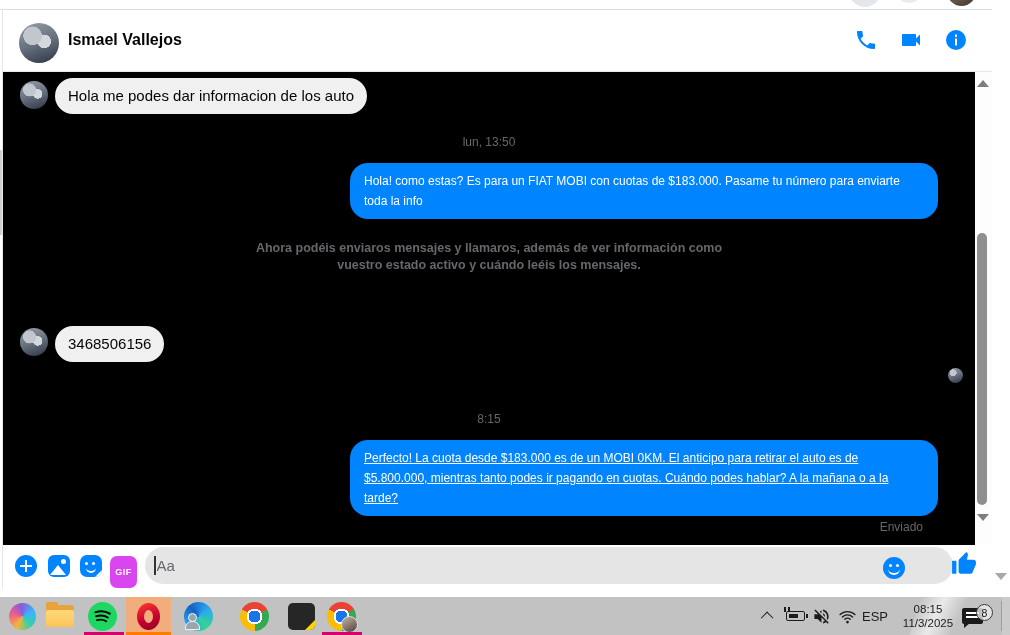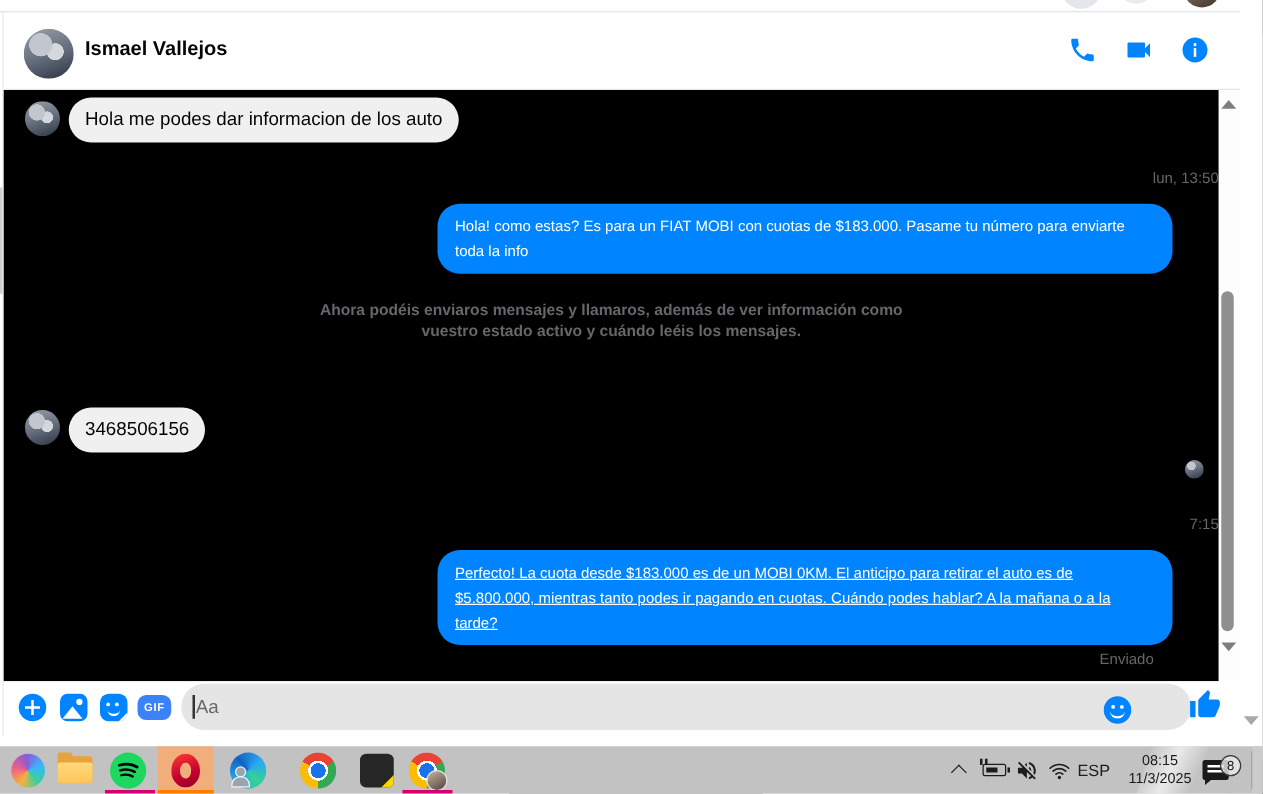--- a/index.html
+++ b/index.html
@@ -37,21 +37,21 @@
   #chat { left:3px; top:72px; width:972px; height:473px; background:#000000; }
   .msg-avatar { width:28px; height:28px; border-radius:50%;
     background:
       radial-gradient(circle at 34% 32%, #c2c7ce 0 24%, rgba(0,0,0,0) 25%),
       radial-gradient(circle at 63% 46%, #d4d8dc 0 20%, rgba(0,0,0,0) 21%),
       linear-gradient(160deg,#9aa0ab 0%,#67707e 50%,#2c3442 100%); }
   .bubble-in { background:#f0f0f0; color:#050505; font-size:15px; line-height:20px;
     padding:8px 13px; border-radius:18px; display:inline-block; white-space:nowrap; }
   .bubble-out { background:#0084ff; color:#ffffff; font-size:12px; line-height:20px;
     padding:8px 14px; border-radius:18px; }
-  .ts { width:972px; text-align:right; font-size:12px; color:#65676b; }
+  .ts { width:972px; text-align:center; font-size:12px; color:#65676b; }
   .sys { width:972px; display:flex; justify-content:center; }
   .sys-inner { max-width:478px; text-align:center; font-size:12.5px; line-height:17px;
     color:#65676b; font-weight:600; }
   .seen-avatar { left:945px; top:296px; width:15px; height:15px; border-radius:50%;
     background:
       radial-gradient(circle at 34% 32%, #c2c7ce 0 24%, rgba(0,0,0,0) 25%),
       linear-gradient(160deg,#9aa0ab 0%,#67707e 50%,#2c3442 100%); }
   .status-sent { font-size:12px; color:#65676b; }
 
   
@@ -83,22 +83,22 @@
     border-left:8px solid transparent; border-right:8px solid transparent;
     border-bottom:10px solid #fff; transform:translateX(1px); }
   .ic-sticker { left:77px; top:10px; width:22px; height:22px; border-radius:7px;
     background:#0084ff; overflow:hidden; }
   .ic-sticker::before { content:""; position:absolute; left:5px; top:7px; width:3px;
     height:3px; border-radius:50%; background:#fff; box-shadow:7px 0 0 #fff; }
   .ic-sticker::after { content:""; position:absolute; left:6px; top:9px; width:10px;
     height:7px; border-radius:0 0 10px 10px; border-bottom:2px solid #fff; }
   .ic-sticker .fold { position:absolute; right:-1px; bottom:-1px; width:0; height:0;
     border-left:9px solid transparent; border-bottom:9px solid #fff; }
-  .ic-gif { left:107px; top:11px; width:27px; height:20px; border-radius:7px;
-    background:#3b82f6; color:#fff; font-size:9px; font-weight:700;
+  .ic-gif { left:107px; top:11px; width:27px; height:32px; border-radius:7px;
+    background:#d946ef; color:#fff; font-size:9px; font-weight:700;
     display:flex; align-items:center; justify-content:center; letter-spacing:.5px; }
   .input-pill { left:142px; top:2px; width:808px; height:37px; border-radius:19px;
     background:#e5e5e5; display:flex; align-items:center; position:absolute; }
   .caret { width:1.5px; height:19px; background:#333; margin-left:9px; }
   .pill-input { flex:1; border:none; outline:none; background:transparent;
     font-size:15px; color:#050505; margin-left:1px; font-family:"Liberation Sans",sans-serif; }
   .pill-input::placeholder { color:#65676b; opacity:1; }
   .ic-emoji { right:48px; top:10px; width:22px; height:22px; border-radius:50%;
     background:#0084ff; }
   .ic-emoji::before { content:""; position:absolute; left:6px; top:7px; width:3px;
@@ -246,21 +246,21 @@
     <div class="abs sys" style="top:168px;">
       <div class="sys-inner">Ahora podéis enviaros mensajes y llamaros, además de ver información como vuestro estado activo y cuándo leéis los mensajes.</div>
     </div>
 
 
     <div class="abs msg-avatar" style="left:17px; top:256px;"></div>
     <div class="abs bubble-in" style="left:52px; top:254px;">3468506156</div>
 
     <div class="abs seen-avatar"></div>
 
-    <div class="abs ts" style="top:340px;">7:15</div>
+    <div class="abs ts" style="top:340px;">8:15</div>
 
     <div class="abs bubble-out" style="right:37px; top:368px; width:588px;text-decoration:underline;">Perfecto! La cuota desde $183.000 es de un MOBI 0KM. El anticipo para retirar el auto es de $5.800.000, mientras tanto podes ir pagando en cuotas. Cuándo podes hablar? A la mañana o a la tarde?</div>
 
     <div class="abs status-sent" style="right:52px; top:448px;">Enviado</div>
   </div>
 
   <div id="chat-scroll" class="abs">
     <div class="abs arr-up" style="left:2px; top:8px;"></div>
     <div class="abs scroll-thumb"></div>
     <div class="abs arr-down" style="left:2px; top:442px;"></div>

